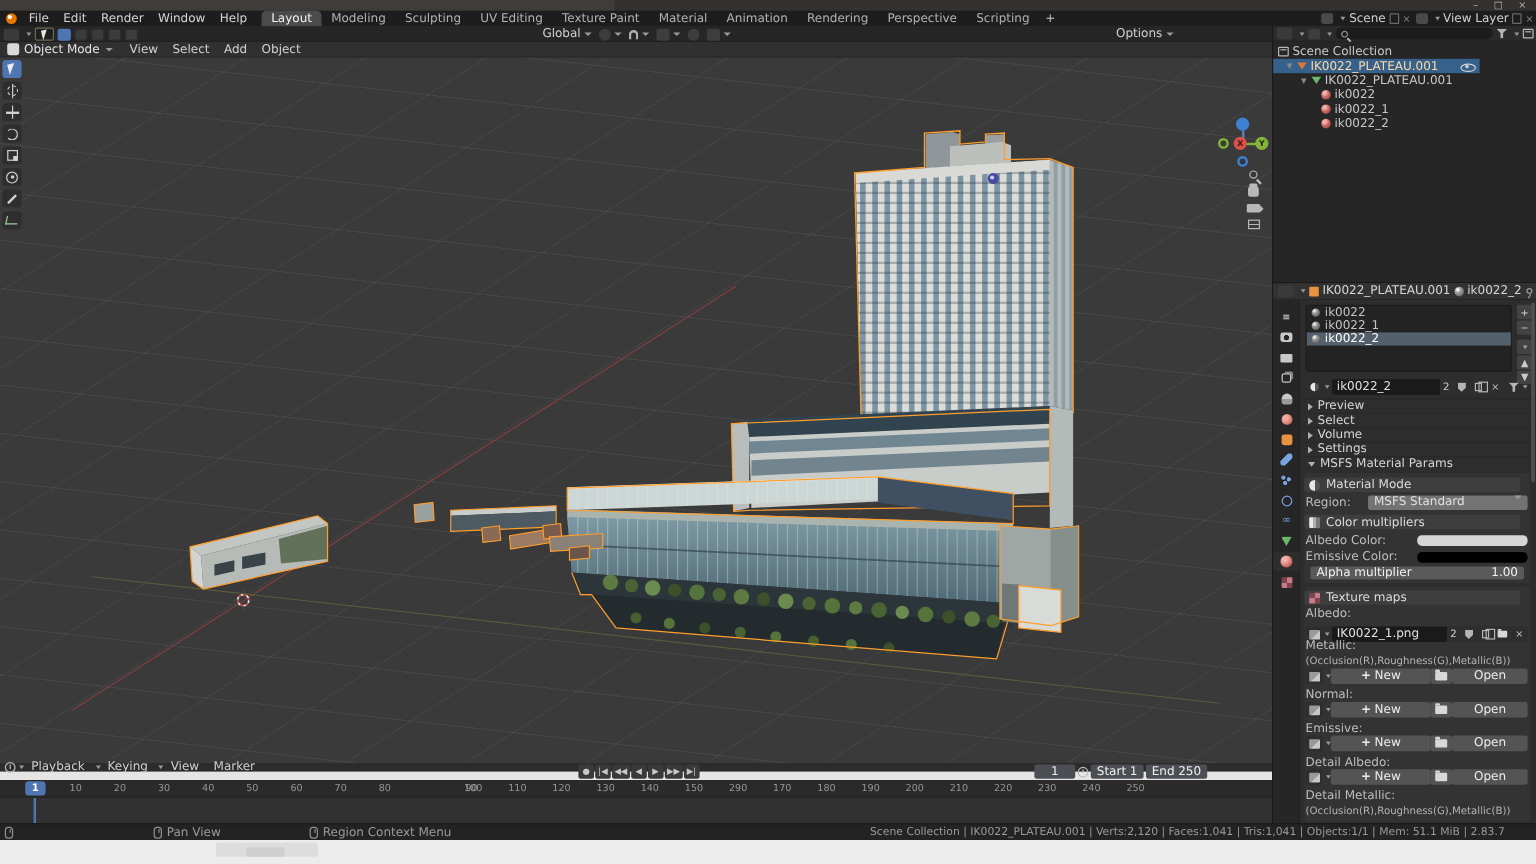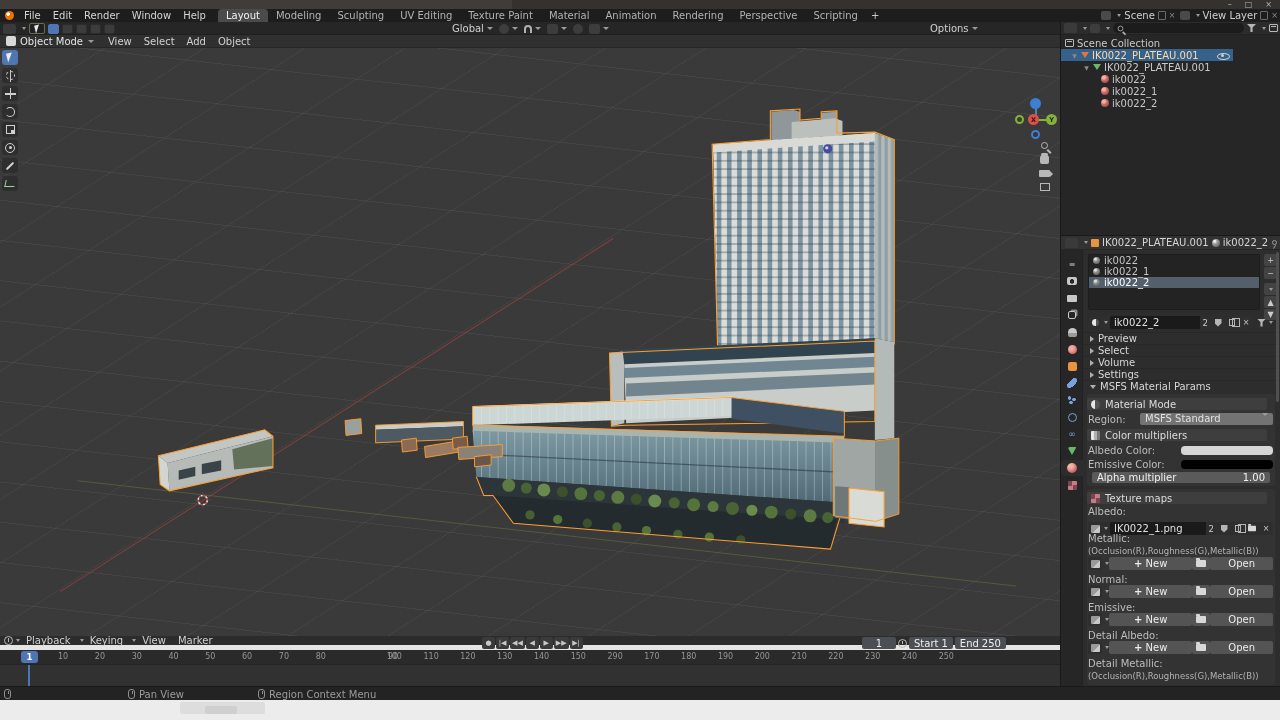--- a/index.html
+++ b/index.html
@@ -86,21 +86,21 @@
 #nav-icons{position:absolute;left:1039px;top:94px;display:flex;flex-direction:column;gap:6px;align-items:center}
 .mag{width:7px;height:7px;border:1.5px solid #b8b8b8;border-radius:50%;position:relative}
 .mag:after{content:"";position:absolute;left:5.5px;top:5.5px;width:4.5px;height:1.5px;background:#b8b8b8;transform:rotate(45deg);transform-origin:0 0}
 .hand{width:9px;height:9px;background:#b8b8b8;border-radius:3px 3px 2px 2px;position:relative}
 .hand:before{content:"";position:absolute;top:-2.5px;left:1px;width:7px;height:3px;background:#b8b8b8;border-radius:2px}
 .cam{width:11px;height:7px;background:#b8b8b8;border-radius:1px;position:relative}
 .cam:before{content:"";position:absolute;right:-3px;top:.5px;border-left:3.5px solid #b8b8b8;border-top:3px solid transparent;border-bottom:3px solid transparent}
 .gridico{width:10px;height:8px;border:1px solid #b8b8b8;background:linear-gradient(transparent 45%,#b8b8b8 45% 55%,transparent 55%),linear-gradient(90deg,transparent 45%,#b8b8b8 45% 55%,transparent 55%)}
 
 #timeline{left:0;top:636px;width:1060px;height:50px;background:#303030}
-#tl-header{position:absolute;left:0;top:0;width:1060px;height:14px;background:#2c2c2c;border-bottom:5px solid #e5e5e5;display:flex;align-items:center}
+#tl-header{position:absolute;left:0;top:0;width:1060px;height:14px;background:#2c2c2c;border-bottom:7px solid #e5e5e5;display:flex;align-items:center}
 .clock{width:9px;height:9px;border:1.2px solid #b8b8b8;border-radius:50%;position:relative;flex:none}
 .clock:before{content:"";position:absolute;left:3px;top:1px;width:1.2px;height:3.5px;background:#b8b8b8}
 .tl-menu{padding:0 6px;color:#d0d0d0}
 #tl-play{position:absolute;left:482px;top:1px;display:flex;gap:1px;align-items:center}
 .pbtn{min-width:13px;height:12px;background:#3a3a3a;border-radius:2px;color:#c8c8c8;font-size:7px;display:flex;align-items:center;justify-content:center;padding:0 2px}
 .pbtn.rec{background:#3a3a3a}
 #tl-fields{position:absolute;left:862px;top:1px;display:flex;gap:2px;align-items:center}
 .tfield{height:12px;background:#4b4f54;border-radius:2px;color:#eee;display:flex;align-items:center;justify-content:center;gap:3px;padding:0 5px}
 #tl-ruler{position:absolute;left:0;top:14px;width:1060px;height:15px;background:#2a2a2a;border-bottom:1px solid #242424}
 .rnum{position:absolute;top:2px;transform:translateX(-50%);font-size:8px;color:#969696}
@@ -862,18 +862,19 @@
       <span class="mouseico"></span>
     </div>
   <div class="sb-item" style="left:128px">
       <span class="mouseico"></span>
       <span>Pan View</span>
     </div>
   <div class="sb-item" style="left:258px">
       <span class="mouseico"></span>
       <span>Region Context Menu</span>
     </div>
+  <div id="sb-stats">Scene Collection | IK0022_PLATEAU.001 | Verts:2,120 | Faces:1,041 | Tris:1,041 | Objects:1/1 | Mem: 51.1 MiB | 2.83.7</div>
 </div>
 
 <div id="bottomstrip" class="abs">
   <div class="blob" style="left:180px;top:2px;width:85px;height:12px;opacity:.8"></div>
   <div class="blob" style="left:205px;top:6px;width:32px;height:8px;background:#cfcfcf"></div>
 </div>
 
 </body></html>

